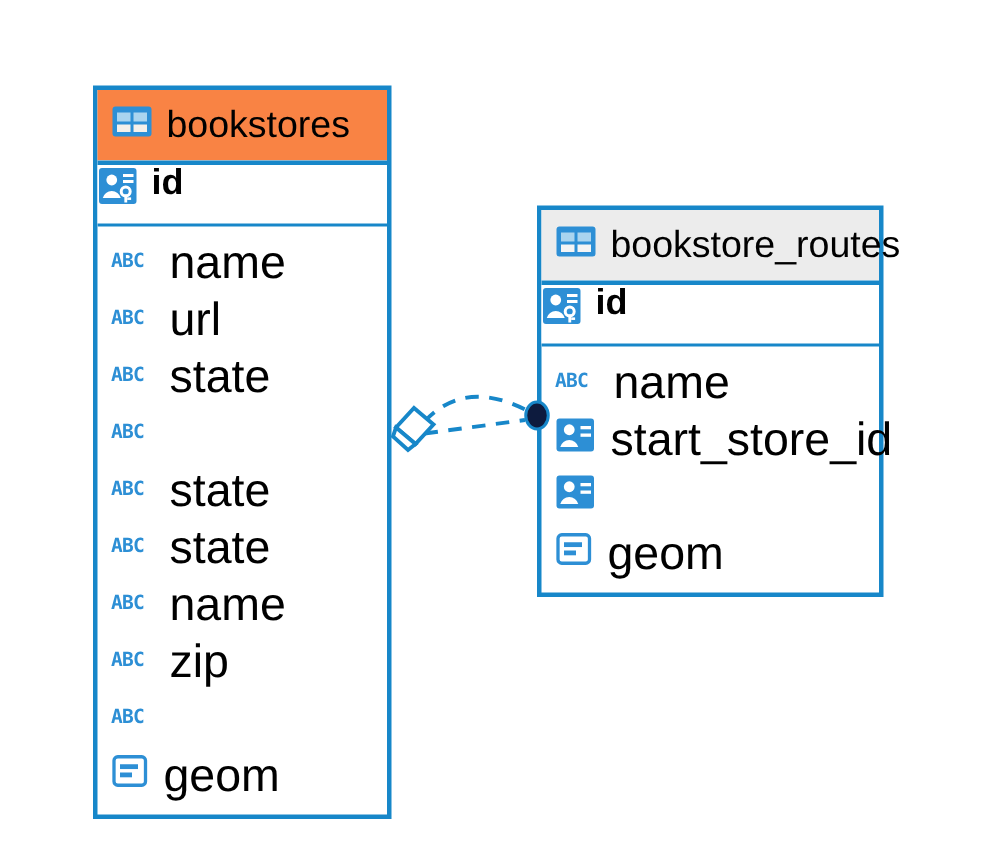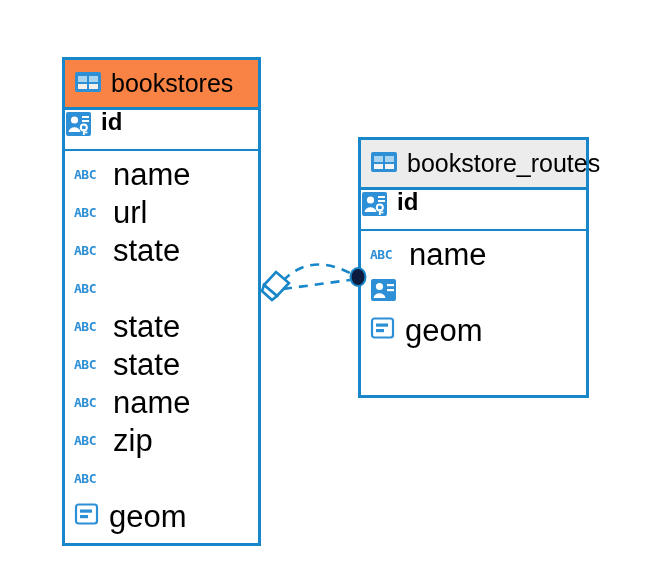--- a/index.html
+++ b/index.html
@@ -250,20 +250,30 @@
           <span class="field-label">name</span>
         </div>
         <div class="field-row">
           <span class="icon"><svg width="28" height="26" viewBox="0 0 28 26">
               <rect x="1" y="2" width="25" height="22" rx="2" fill="#2d8fd5"></rect>
               <circle cx="9.5" cy="9.5" r="3.6" fill="#ffffff"></circle>
               <path d="M3.5 21 a6.2 6.2 0 0 1 12 0 z" fill="#ffffff"></path>
               <rect x="17" y="7" width="7" height="2.2" fill="#ffffff"></rect>
               <rect x="17" y="12" width="7" height="2.2" fill="#ffffff"></rect>
             </svg></span>
+          <span class="field-label">start_store_id</span>
+        </div>
+        <div class="field-row">
+          <span class="icon"><svg width="28" height="26" viewBox="0 0 28 26">
+              <rect x="1" y="2" width="25" height="22" rx="2" fill="#2d8fd5"></rect>
+              <circle cx="9.5" cy="9.5" r="3.6" fill="#ffffff"></circle>
+              <path d="M3.5 21 a6.2 6.2 0 0 1 12 0 z" fill="#ffffff"></path>
+              <rect x="17" y="7" width="7" height="2.2" fill="#ffffff"></rect>
+              <rect x="17" y="12" width="7" height="2.2" fill="#ffffff"></rect>
+            </svg></span>
         </div>
         <div class="field-row">
           <span class="icon"><svg width="26" height="24" viewBox="0 0 26 24">
               <rect x="2" y="2.5" width="21" height="19" rx="2.5" fill="#ffffff" stroke="#2d8fd5" stroke-width="2.2"></rect>
               <rect x="6" y="7.5" width="12" height="3.2" fill="#2d8fd5"></rect>
               <rect x="6" y="13" width="8" height="3.2" fill="#2d8fd5"></rect>
             </svg></span>
           <span class="field-label">geom</span>
         </div>
       </div>

